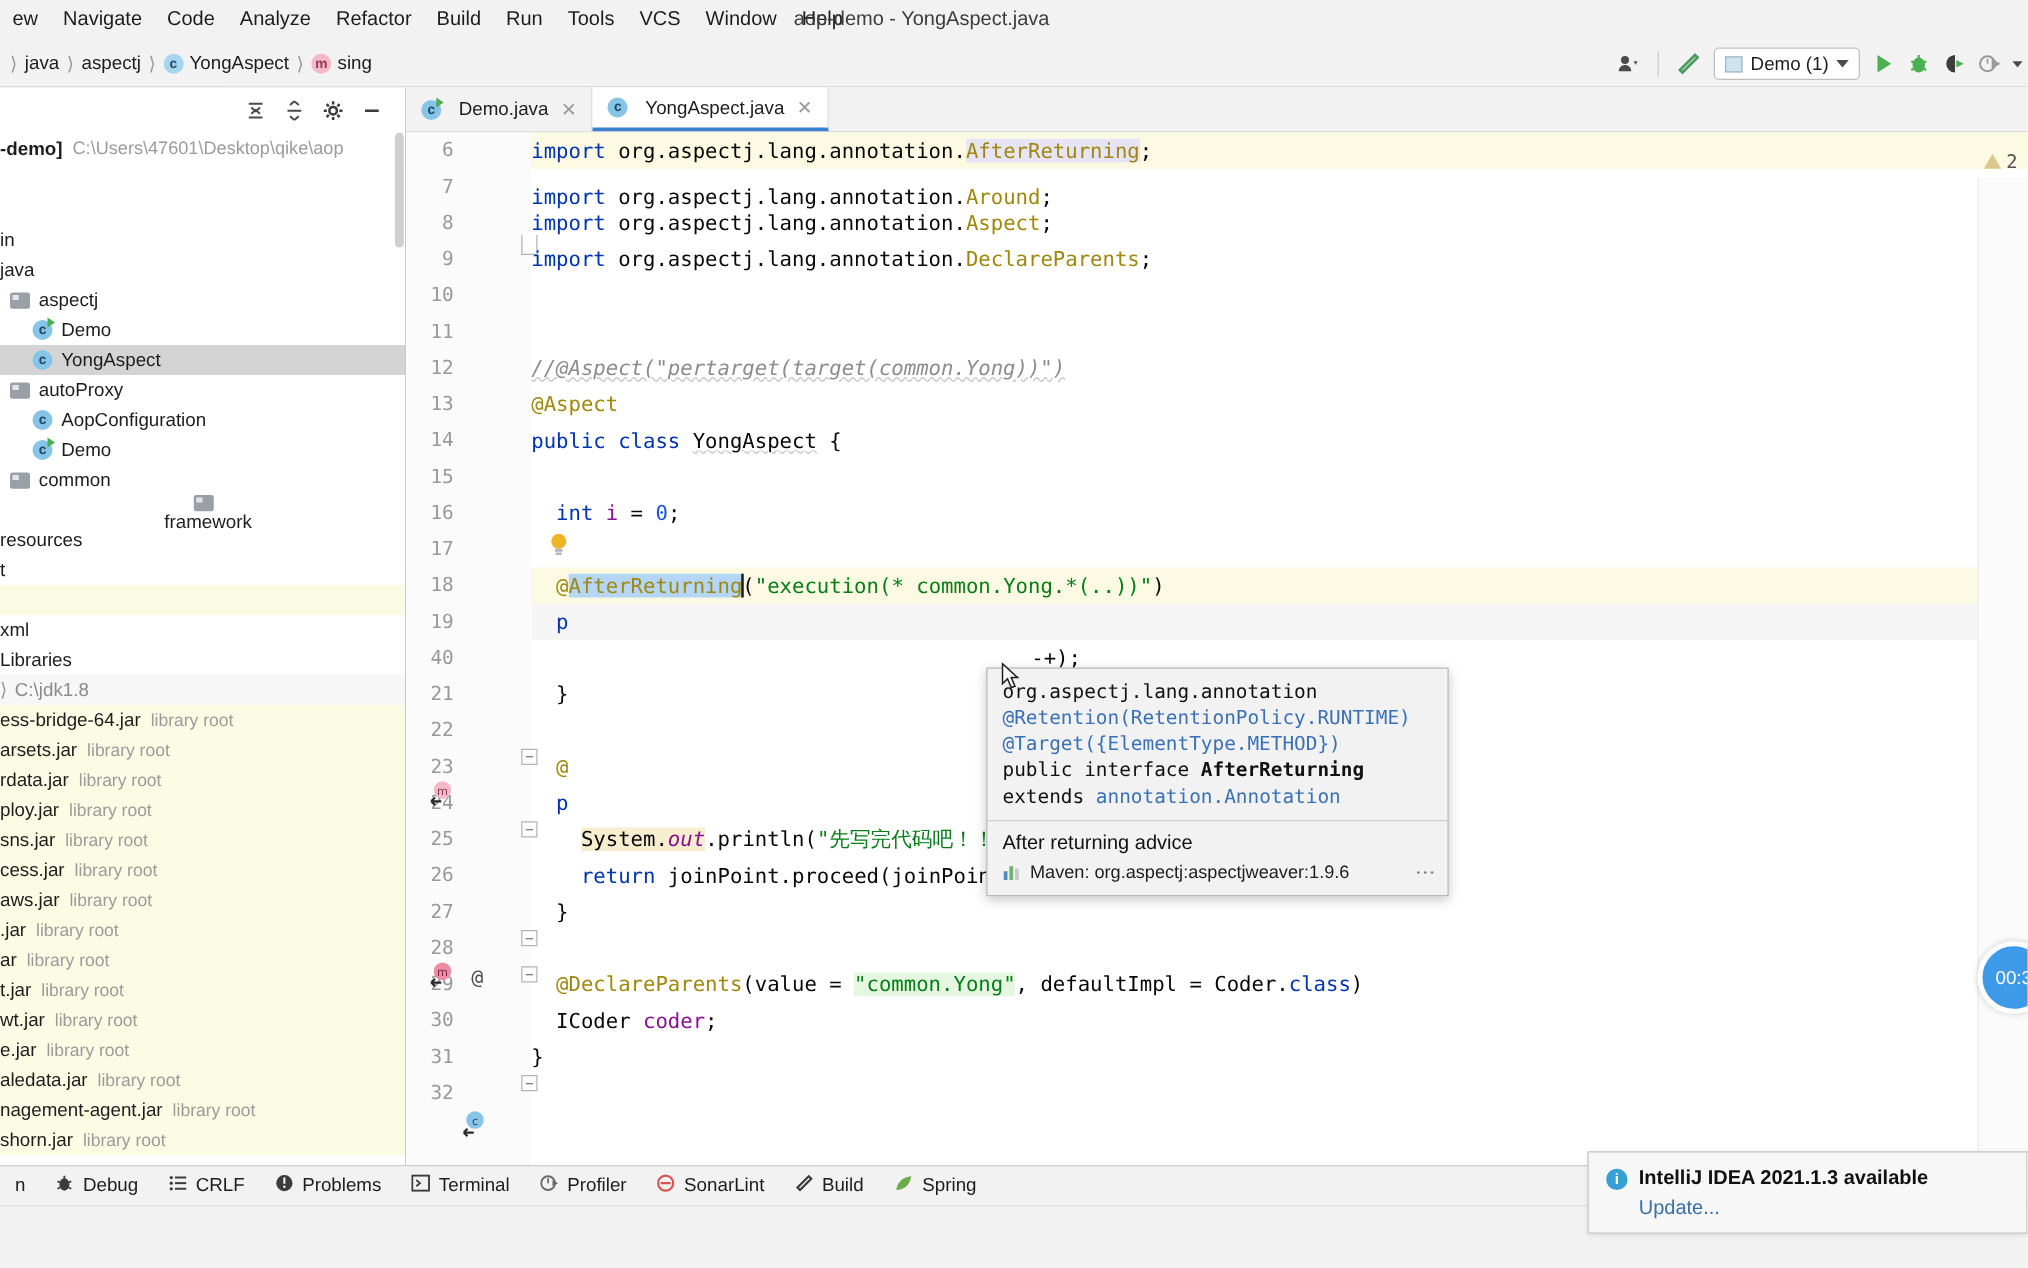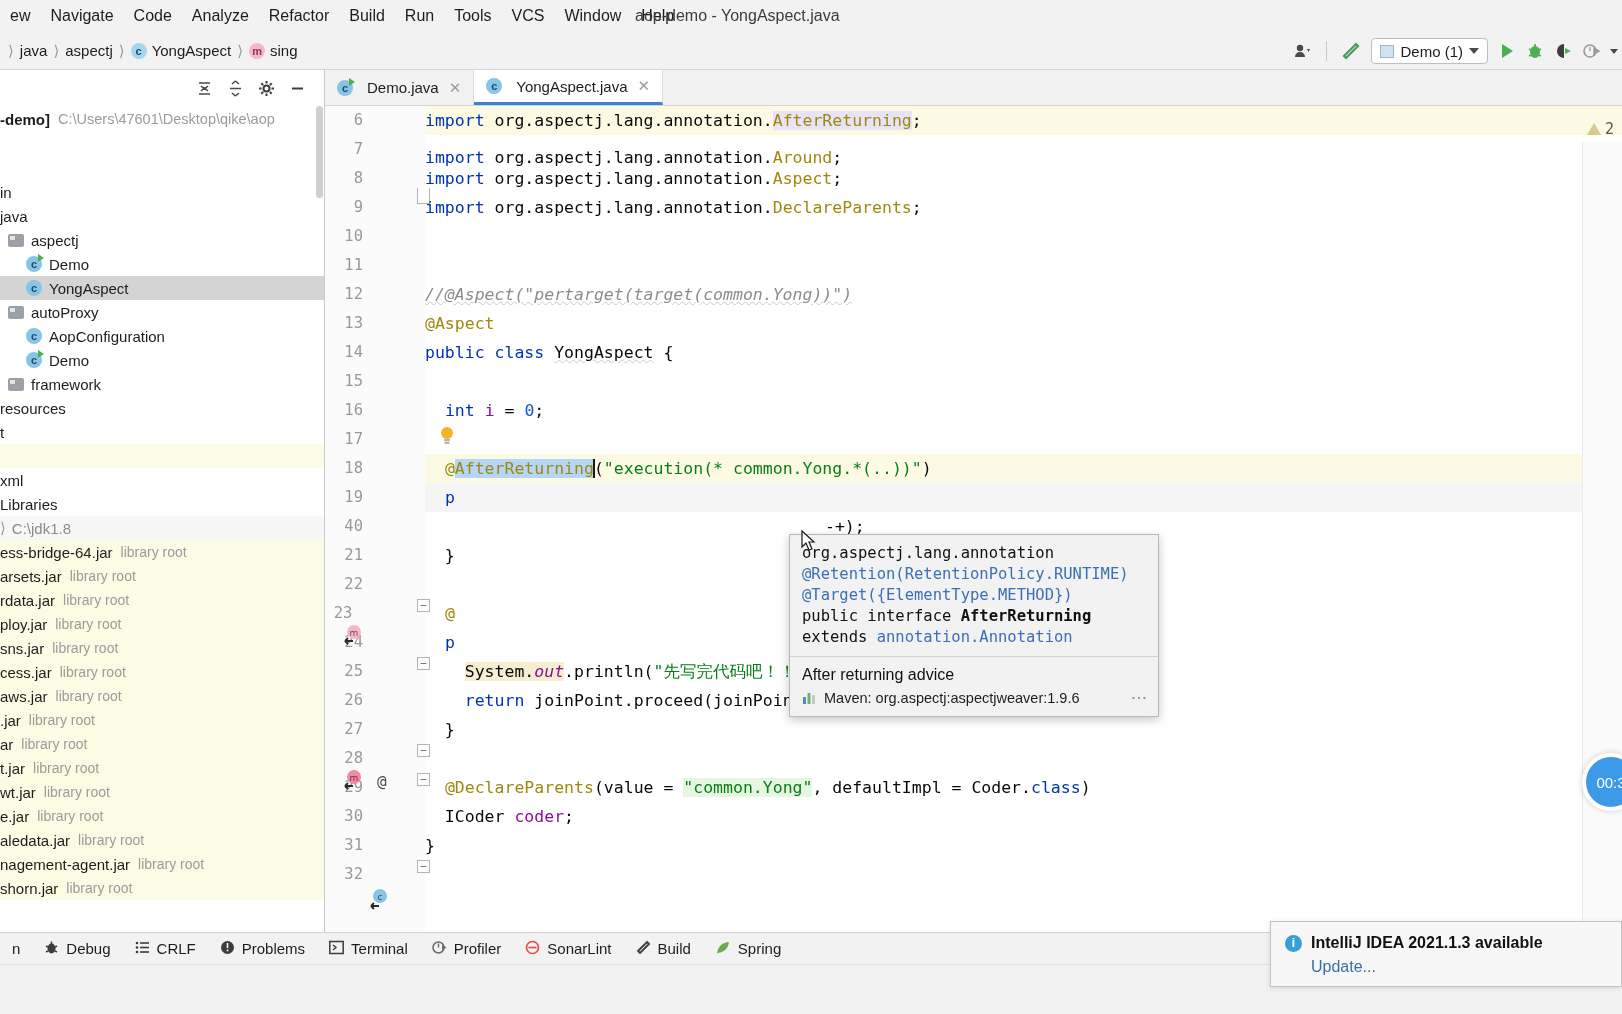--- a/index.html
+++ b/index.html
@@ -407,20 +407,24 @@
         </div>
       <div class="trow" style="padding-left:26px;">
           <span class="cls-ico">c</span>
           <span>AopConfiguration</span>
         </div>
       <div class="trow" style="padding-left:26px;">
           <span class="cls-ico run">c</span>
           <span>Demo</span>
         </div>
       <div class="trow" style="padding-left:8px;">
+          <span class="folder-ico"></span>
+          <span>common</span>
+        </div>
+      <div class="trow" style="padding-left:8px;flex-direction:column;">
           <span class="folder-ico"></span>
           <span>framework</span>
         </div>
       <div class="trow">
           <span>resources</span>
         </div>
       <div class="trow">
           <span>t</span>
         </div>
       <div class="trow hl">
@@ -532,21 +536,21 @@
         <div class="gutter-line" style="top:203px;">13</div>
         <div class="gutter-line" style="top:232px;">14</div>
         <div class="gutter-line" style="top:261px;">15</div>
         <div class="gutter-line" style="top:290px;">16</div>
         <div class="gutter-line" style="top:319px;">17</div>
         <div class="gutter-line" style="top:348px;">18</div>
         <div class="gutter-line" style="top:377px;">19</div>
         <div class="gutter-line" style="top:406px;">40</div>
         <div class="gutter-line" style="top:435px;">21</div>
         <div class="gutter-line" style="top:464px;">22</div>
-        <div class="gutter-line" style="top:493px;text-align:center;">23</div>
+        <div class="gutter-line" style="top:493px;">23</div>
         <div class="gutter-line" style="top:522px;">24</div>
         <div class="gutter-line" style="top:551px;">25</div>
         <div class="gutter-line" style="top:580px;">26</div>
         <div class="gutter-line" style="top:609px;">27</div>
         <div class="gutter-line" style="top:638px;">28</div>
         <div class="gutter-line" style="top:667px;">29</div>
         <div class="gutter-line" style="top:696px;text-align:right;">30</div>
         <div class="gutter-line" style="top:725px;">31</div>
         <div class="gutter-line" style="top:754px;">32</div>
         <div class="gutter-line" style="top:783px;"></div>

